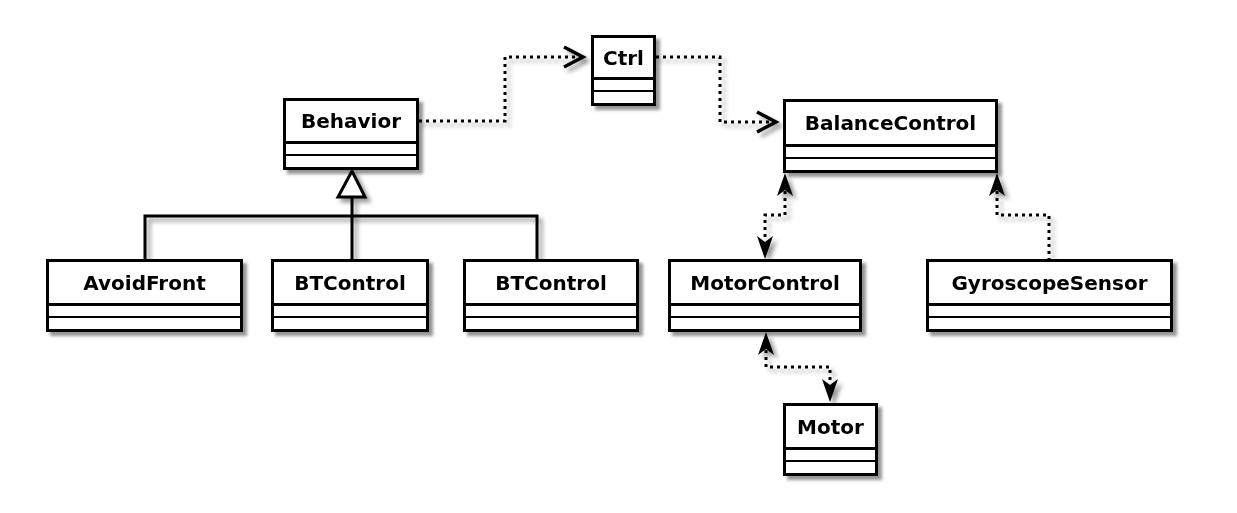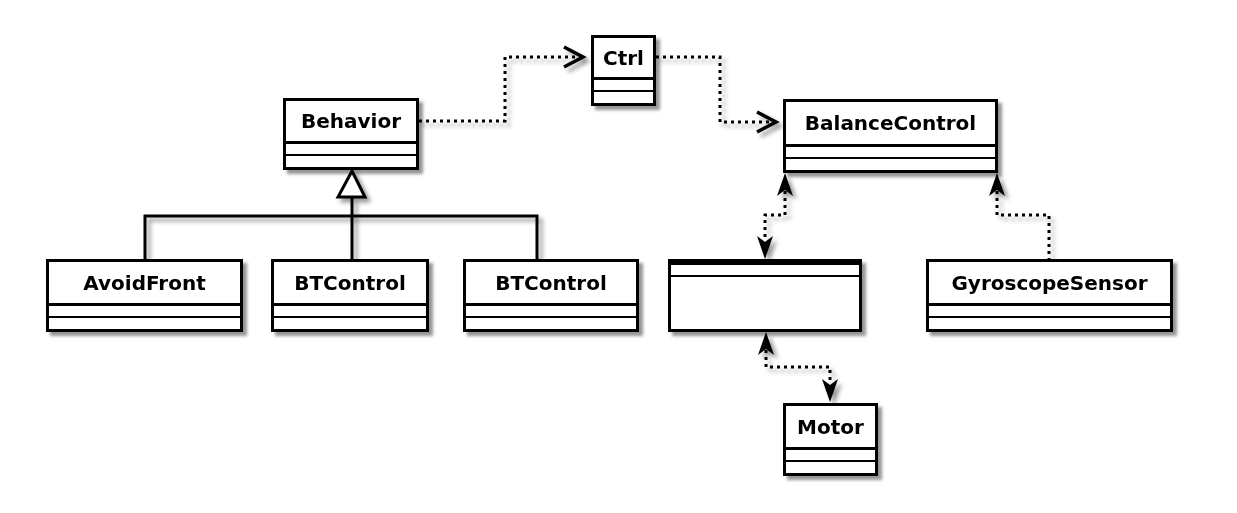--- a/index.html
+++ b/index.html
@@ -94,20 +94,21 @@
     <div class="c2"></div>
   </div>
 
   <div class="cls" style="left:463px;top:259px;width:176px;height:73px">
     <div class="t">BTControl</div>
     <div class="c1"></div>
     <div class="c2"></div>
   </div>
 
   <div class="cls" style="left:668px;top:259px;width:194px;height:73px">
+    <div class="t">MotorControl</div>
     <div class="c1"></div>
     <div class="c2"></div>
   </div>
 
   <div class="cls" style="left:783px;top:403px;width:95px;height:73px">
     <div class="t">Motor</div>
     <div class="c1"></div>
     <div class="c2"></div>
   </div>
 

